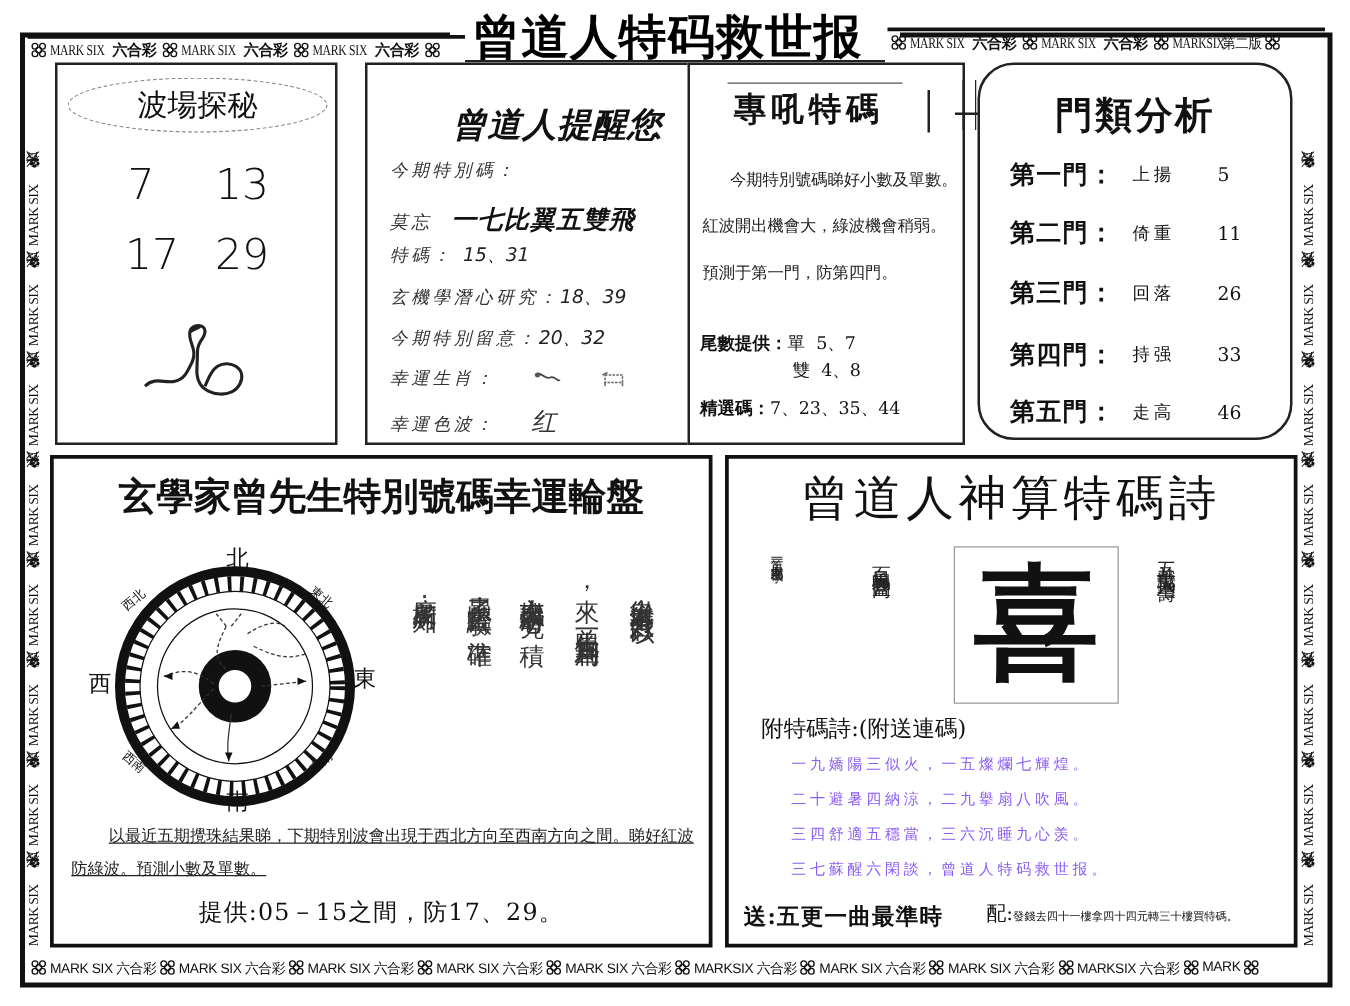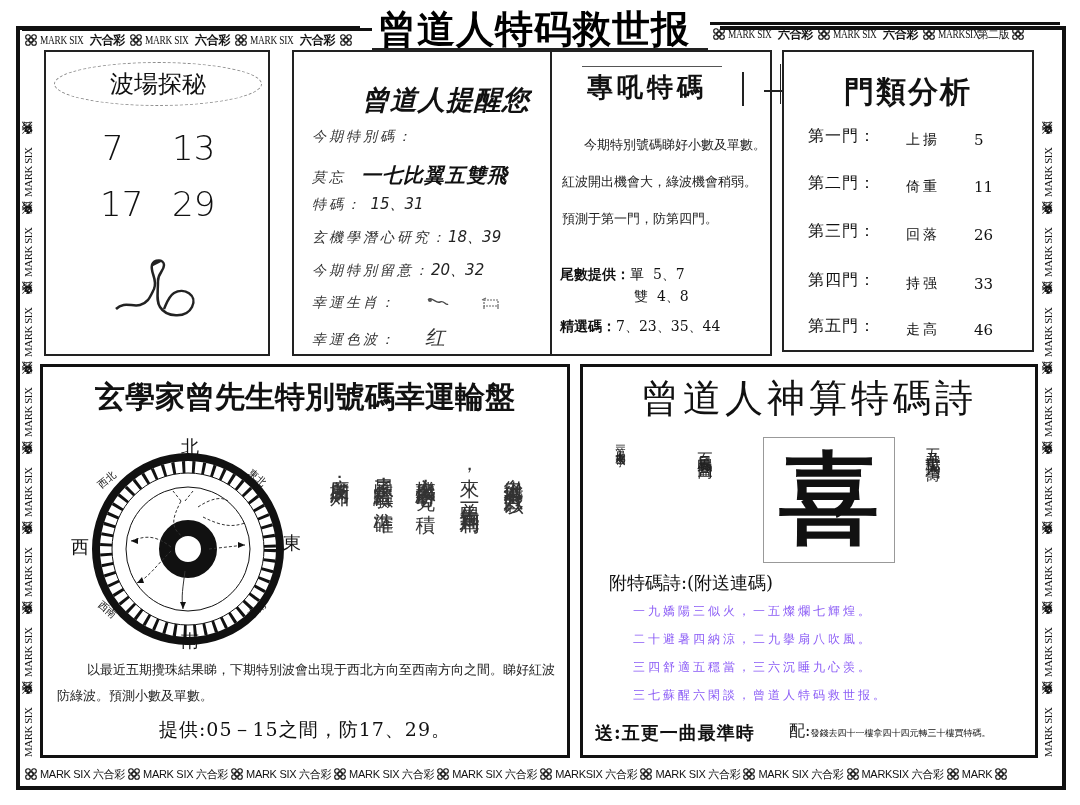--- a/index.html
+++ b/index.html
@@ -62,34 +62,34 @@
   .special-row b { font-weight: 800; }
   .special-row .n { font-family: "DejaVu Serif", serif; }
 
   
   .connector { position: absolute; left: 764px; top: 64px; width: 22px; height: 40px; }
   .connector .v1 { position:absolute; left:6px; top:0; width:1px; height:40px; background:#222; }
   .connector .v2 { position:absolute; left:16px; top:0; width:1px; height:40px; background:#222; }
   .connector .h { position:absolute; left:0; top:26px; width:22px; height:2px; background:#222; }
 
   
-  #box-doors { left: 782px; top: 50px; width: 252px; height: 302px; }
+  #box-doors { left: 782px; top: 50px; width: 252px; height: 302px; border-radius: 29px; }
   .doors-title { position: absolute; left: 0; top: 20px; width: 100%; text-align: center; font-family: "DejaVu Sans", sans-serif;
                  font-weight: 900; font-size: 30px; letter-spacing: 2px; }
   .door-row { position: absolute; left: 24px; width: 200px; font-size: 13px; white-space: nowrap; }
-  .door-row .lab { font-weight: 400; font-size: 16px; font-family: "DejaVu Sans", sans-serif; letter-spacing: 1px; }
+  .door-row .lab { font-weight: 700; font-size: 20px; font-family: "DejaVu Sans", sans-serif; letter-spacing: 1px; }
   .door-row .desc { position: absolute; left: 98px; top: 5px; font-size: 14px; letter-spacing: 3px; }
   .door-row .num { position: absolute; left: 166px; top: 5px; font-size: 15px; font-family: "DejaVu Serif", serif; }
 
   
   #box-wheel { left: 40px; top: 364px; width: 530px; height: 394px; border: 3px solid #111; }
   .wheel-title { position: absolute; left: 0; top: 10px; width: 100%; text-align: center; font-size: 30px; font-weight: 700; letter-spacing: 0px; }
   .wheel-svg { position: absolute; left: 30px; top: 70px; width: 250px; height: 220px; }
   .vert-col { position: absolute; top: 96px; writing-mode: vertical-rl; font-size: 20px; letter-spacing: 2px; line-height: 22px; color: #333; }
-  .wheel-para { position: absolute; left: 14px; top: 290px; width: 504px; font-size: 13px; line-height: 26px; color: #222; text-indent: 30px; }
+  .wheel-para { position: absolute; left: 14px; top: 290px; width: 504px; font-size: 13px; line-height: 26px; color: #222; text-indent: 30px; text-decoration: underline; }
   .wheel-provide { position: absolute; left: 0; top: 350px; width: 100%; text-align: center; font-size: 19px; letter-spacing: 1px; }
 
   
   #box-poem { left: 580px; top: 364px; width: 458px; height: 394px; border: 3px solid #111; }
   .poem-title { position: absolute; left: 0; top: 6px; width: 100%; text-align: center; font-size: 38px; letter-spacing: 4px; font-weight: 400; }
   .poem-vert { position: absolute; writing-mode: vertical-rl; color: #222; }
   .xi-box { position: absolute; left: 180px; top: 70px; width: 132px; height: 126px; border: 1px solid #999;
             display: flex; align-items: center; justify-content: center; font-size: 100px; font-weight: 900; font-family: "DejaVu Serif", serif; color: #111; }
   .poem-sub { position: absolute; left: 26px; top: 204px; font-size: 18px; }
   .poem-line { position: absolute; left: 50px; font-size: 12px; letter-spacing: 3px; color: #8b5cf6; white-space: nowrap; }

